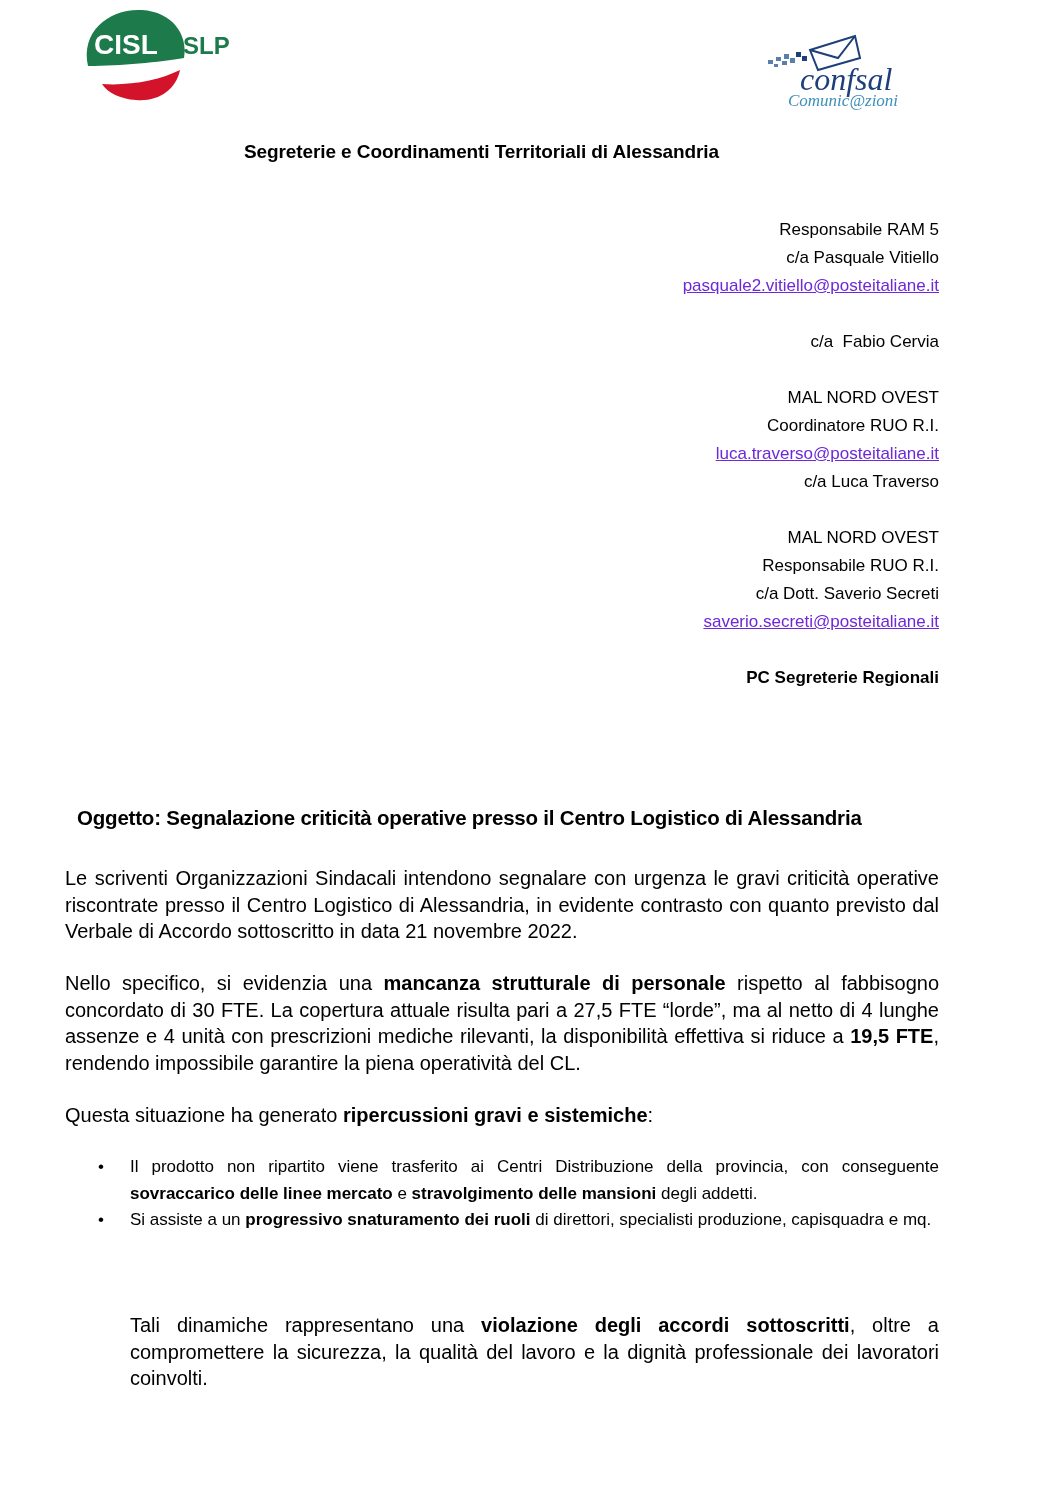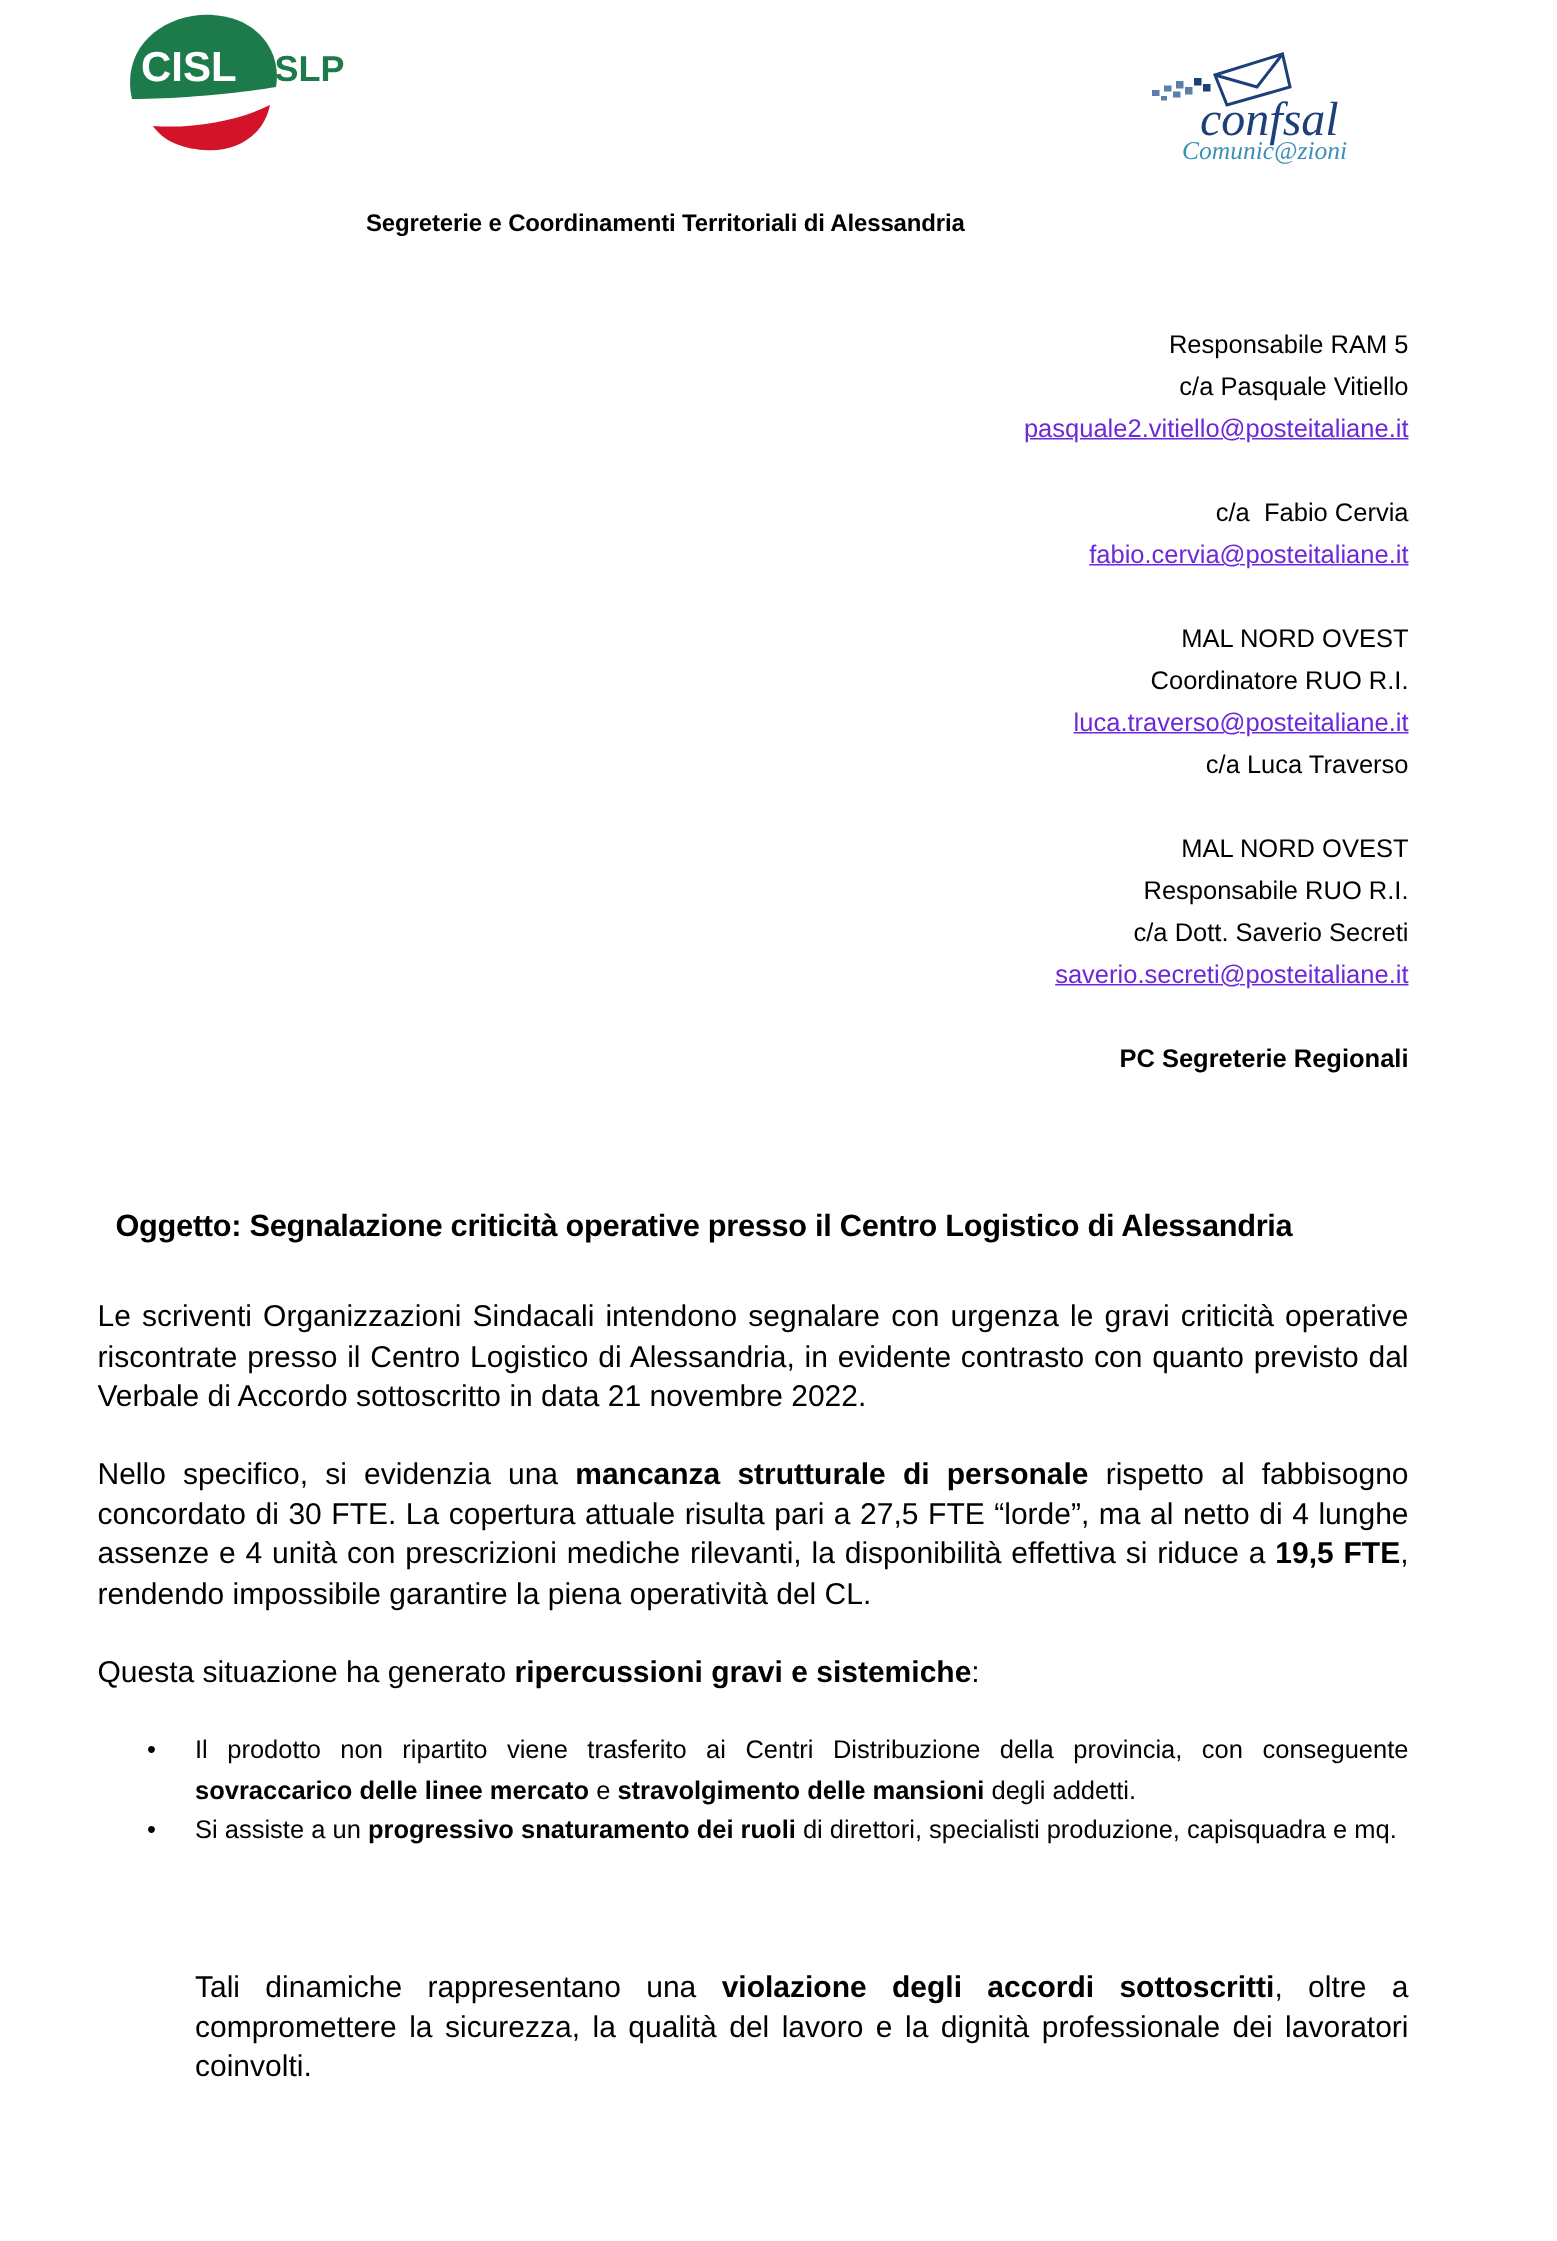--- a/index.html
+++ b/index.html
@@ -1,20 +1,20 @@
 <!DOCTYPE html>
 <html><head>
 <meta charset="utf-8">
 <style>
   html, body { margin: 0; padding: 0; background: #ffffff; }
   body { width: 1038px; height: 1494px; position: relative; overflow: hidden;
          font-family: "Liberation Sans", "DejaVu Sans", sans-serif; color: #000; }
   .logo-cisl { position: absolute; left: 80px; top: 6px; width: 160px; height: 98px; }
   .logo-confsal { position: absolute; left: 760px; top: 30px; width: 160px; height: 84px; }
-  .header-title { position: absolute; left: 244px; top: 141px; font-size: 16px; font-weight: bold; letter-spacing: -0.1px; }
+  .header-title { position: absolute; left: 244px; top: 141px; font-size: 19px; font-weight: bold; letter-spacing: -0.1px; }
   .recipients { position: absolute; right: 99px; top: 216px; text-align: right; font-size: 17px; line-height: 28px; }
   .recipient-block { margin-bottom: 28px; }
   .recipient-block a { color: #6d28d9; text-decoration: underline; }
   .pc { font-weight: bold; }
   .subject { position: absolute; left: 77px; top: 806px; font-size: 20.5px; font-weight: bold; letter-spacing: -0.2px; }
   .body { position: absolute; left: 65px; width: 874px; font-size: 20px; line-height: 26.5px; text-align: justify; }
   .p1 { top: 865px; }
   .p2 { top: 970px; }
   .p3 { top: 1102px; }
   .bullets { position: absolute; left: 65px; top: 1154px; width: 874px; font-size: 17px; line-height: 26.5px; }
@@ -58,21 +58,20 @@
 <div class="header-title">Segreterie e Coordinamenti Territoriali di Alessandria</div>
 
 <div class="recipients">
   <div class="recipient-block">
     <div>Responsabile RAM 5</div>
     <div>c/a Pasquale Vitiello</div>
     <div><a>pasquale2.vitiello@posteitaliane.it</a></div>
   </div>
   <div class="recipient-block">
     <div style="white-space:pre">c/a  Fabio Cervia</div>
-    <div><a>fabio.cervia@posteitaliane.it</a></div>
   </div>
   <div class="recipient-block">
     <div>MAL NORD OVEST</div>
     <div>Coordinatore RUO R.I.</div>
     <div><a>luca.traverso@posteitaliane.it</a></div>
     <div>c/a Luca Traverso</div>
   </div>
   <div class="recipient-block">
     <div>MAL NORD OVEST</div>
     <div>Responsabile RUO R.I.</div>

